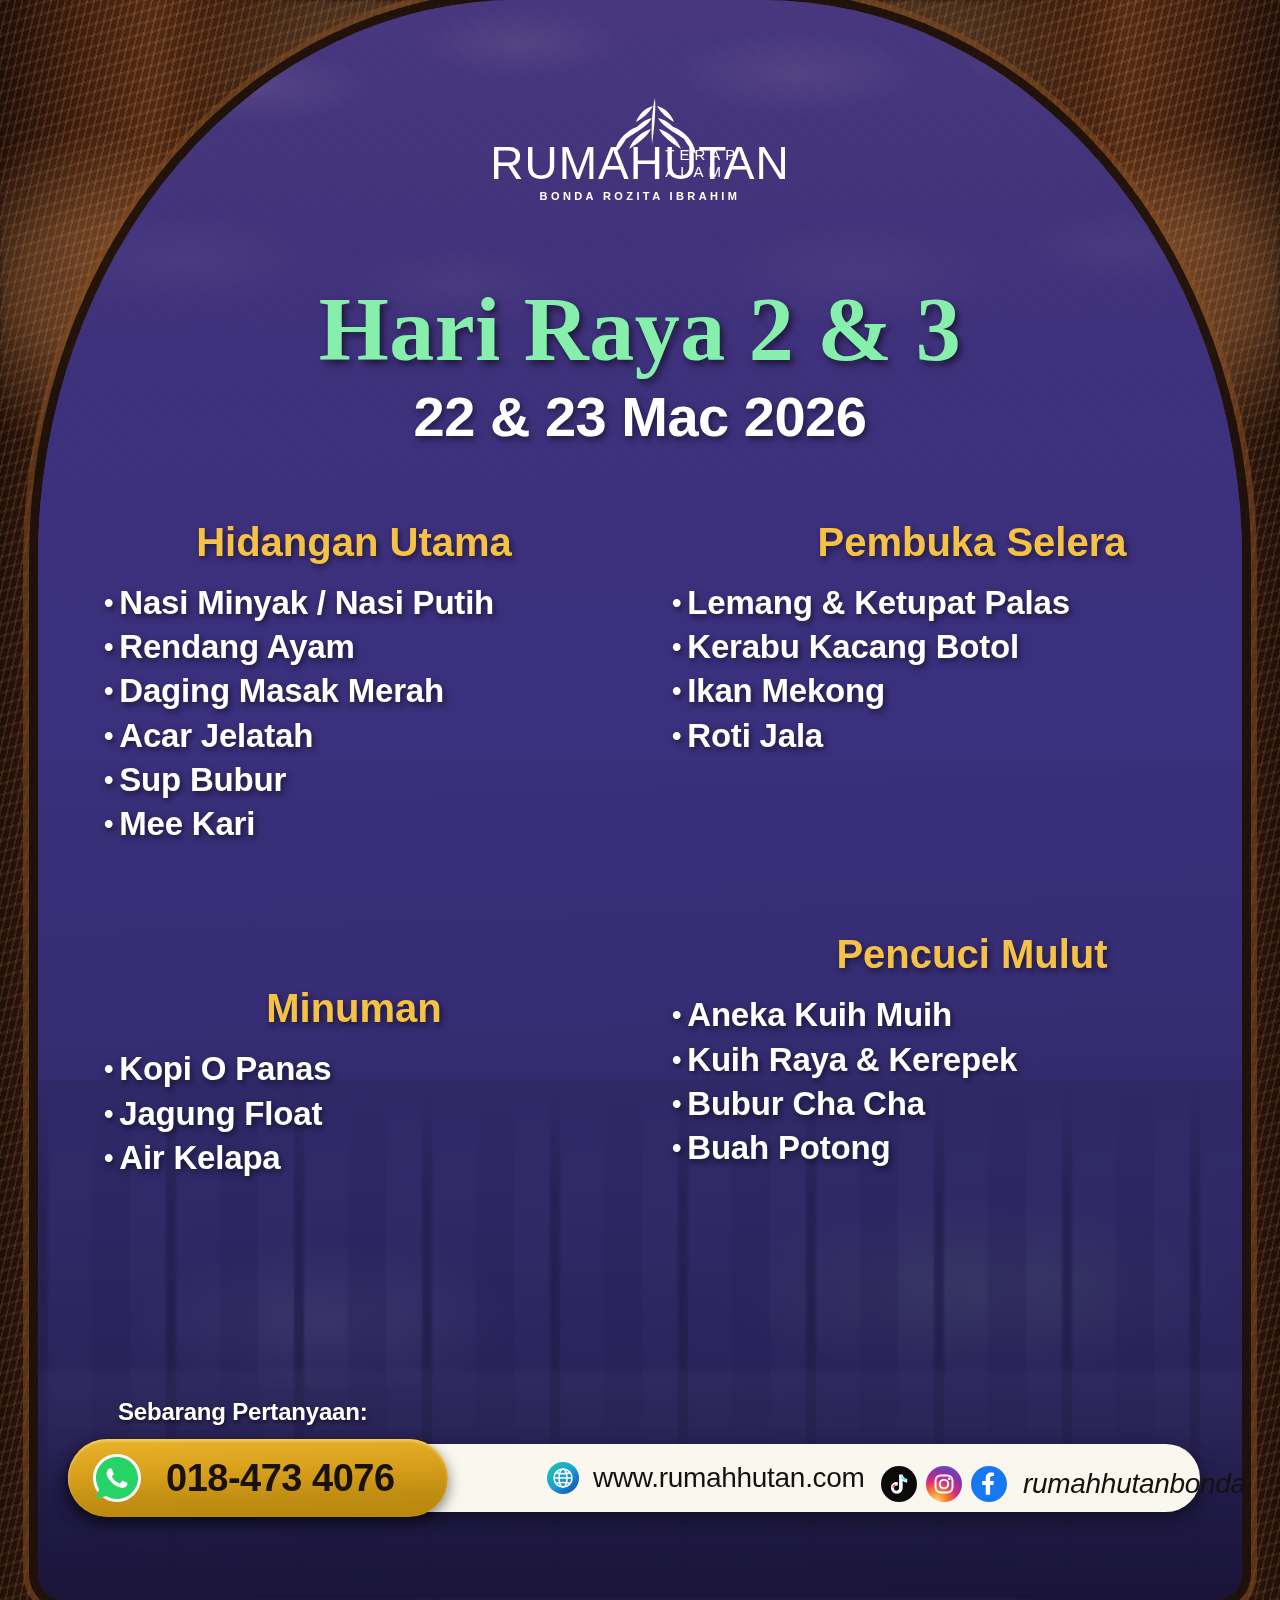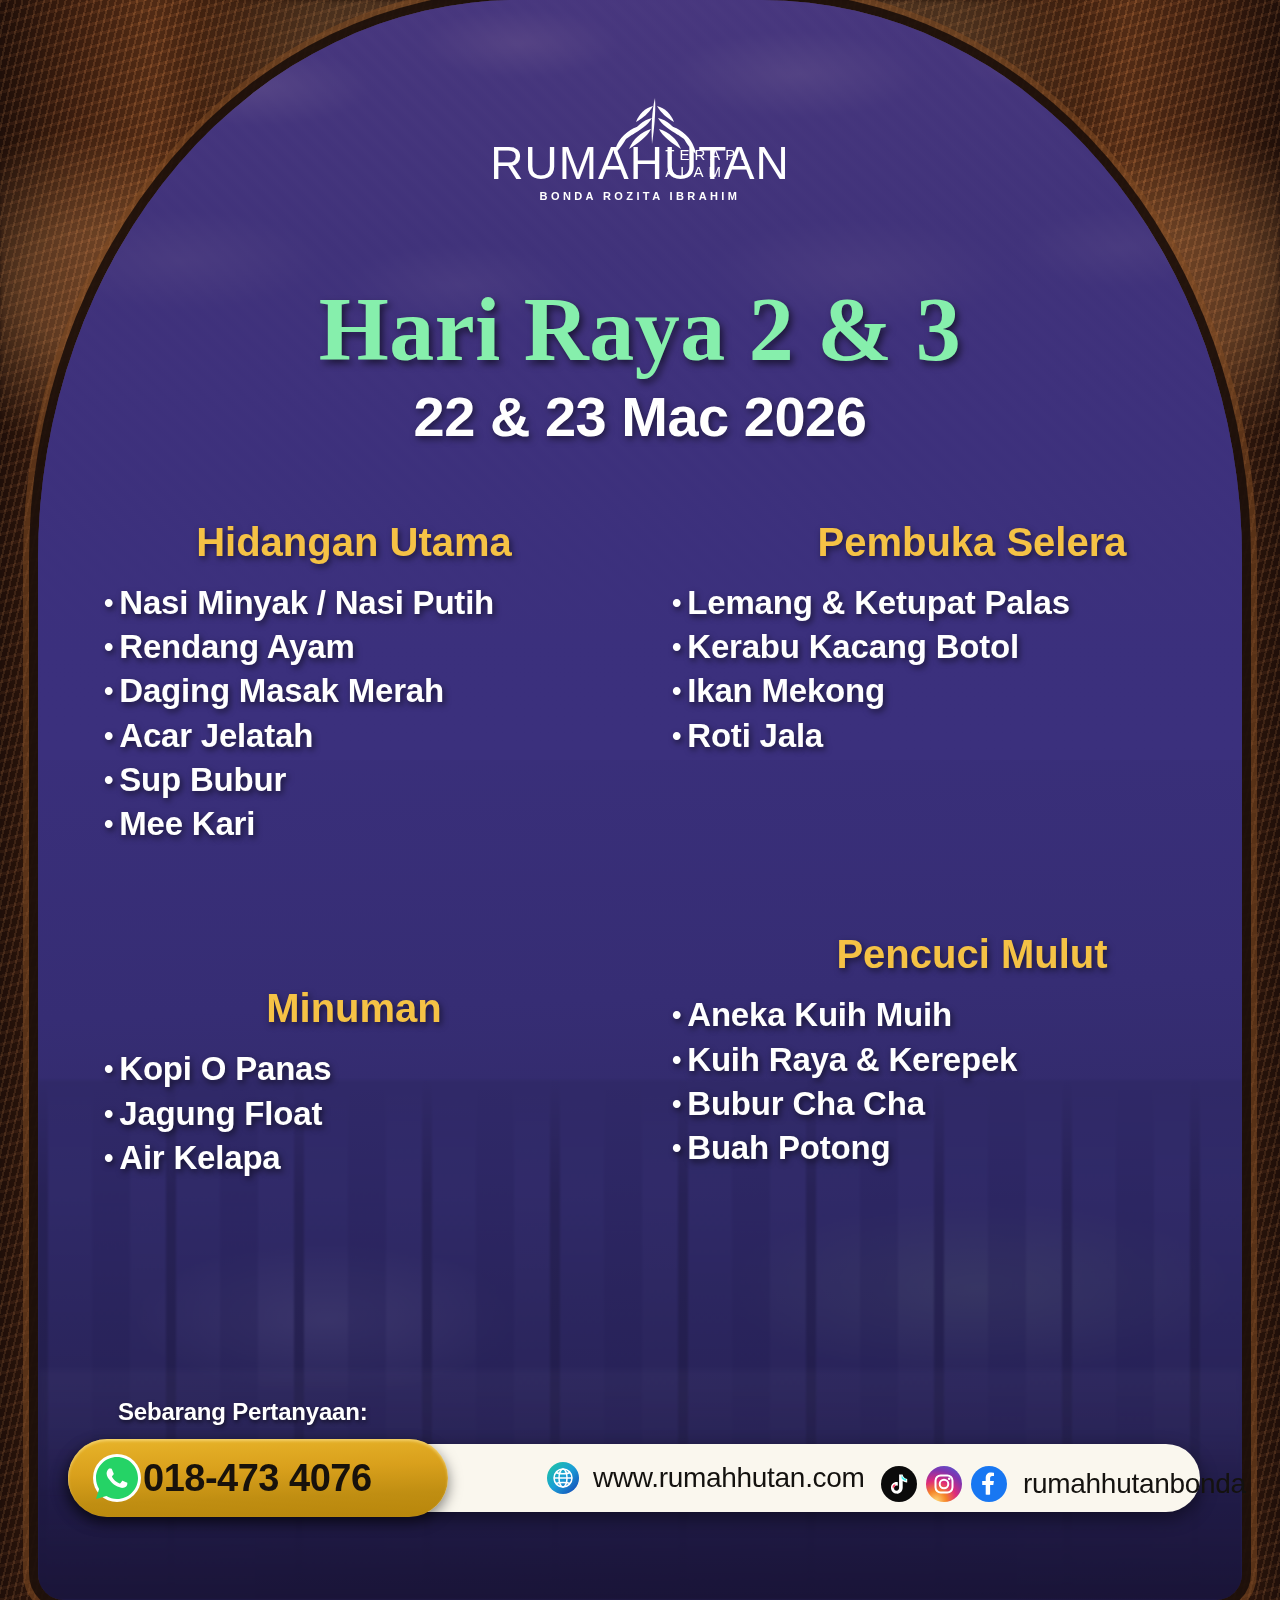--- a/index.html
+++ b/index.html
@@ -204,38 +204,38 @@
     border-radius:34px;
     box-shadow:0 6px 18px rgba(0,0,0,.45);
     display:flex; align-items:center;
   }
   .wa-pill{
     position:absolute; left:0; top:-5px;
     width:380px; height:78px;
     border-radius:39px;
     background:linear-gradient(178deg,#E8B42A 0%, #D9A01C 40%, #C08E12 72%, #B8860B 100%);
     box-shadow:0 5px 14px rgba(0,0,0,.5), inset 0 2px 3px rgba(255,235,160,.55);
-    display:flex; align-items:center; padding-left:24px; gap:1px;
+    display:flex; align-items:center; padding-left:24px; gap:24px;
   }
   .wa-icon{ width:50px; height:50px; flex:0 0 50px; }
   .wa-num{
     font-size:38px; font-weight:700; color:#18120b;
     letter-spacing:-.5px;
   }
   .foot-web{
     position:absolute; left:478px; top:0; height:68px;
     display:flex; align-items:center; gap:13px;
   }
   .globe-icon{ width:34px; height:34px; flex:0 0 34px; }
   .foot-web-text{
     font-size:28px; color:#14120f; font-weight:400; letter-spacing:-.3px;
   }
   .foot-social{
     position:absolute; left:812px; top:0; height:80px;
-    display:flex; align-items:center; gap:7px;
+    display:flex; align-items:center; gap:7px;font-style:italic;
   }
   .soc-icon{ width:38px; height:38px; flex:0 0 38px; }
   .foot-social-text{
     font-size:28px; color:#14120f; font-weight:400; letter-spacing:-.3px;
     margin-left:8px;
   }
 </style>
 </head>
 <body>
 

